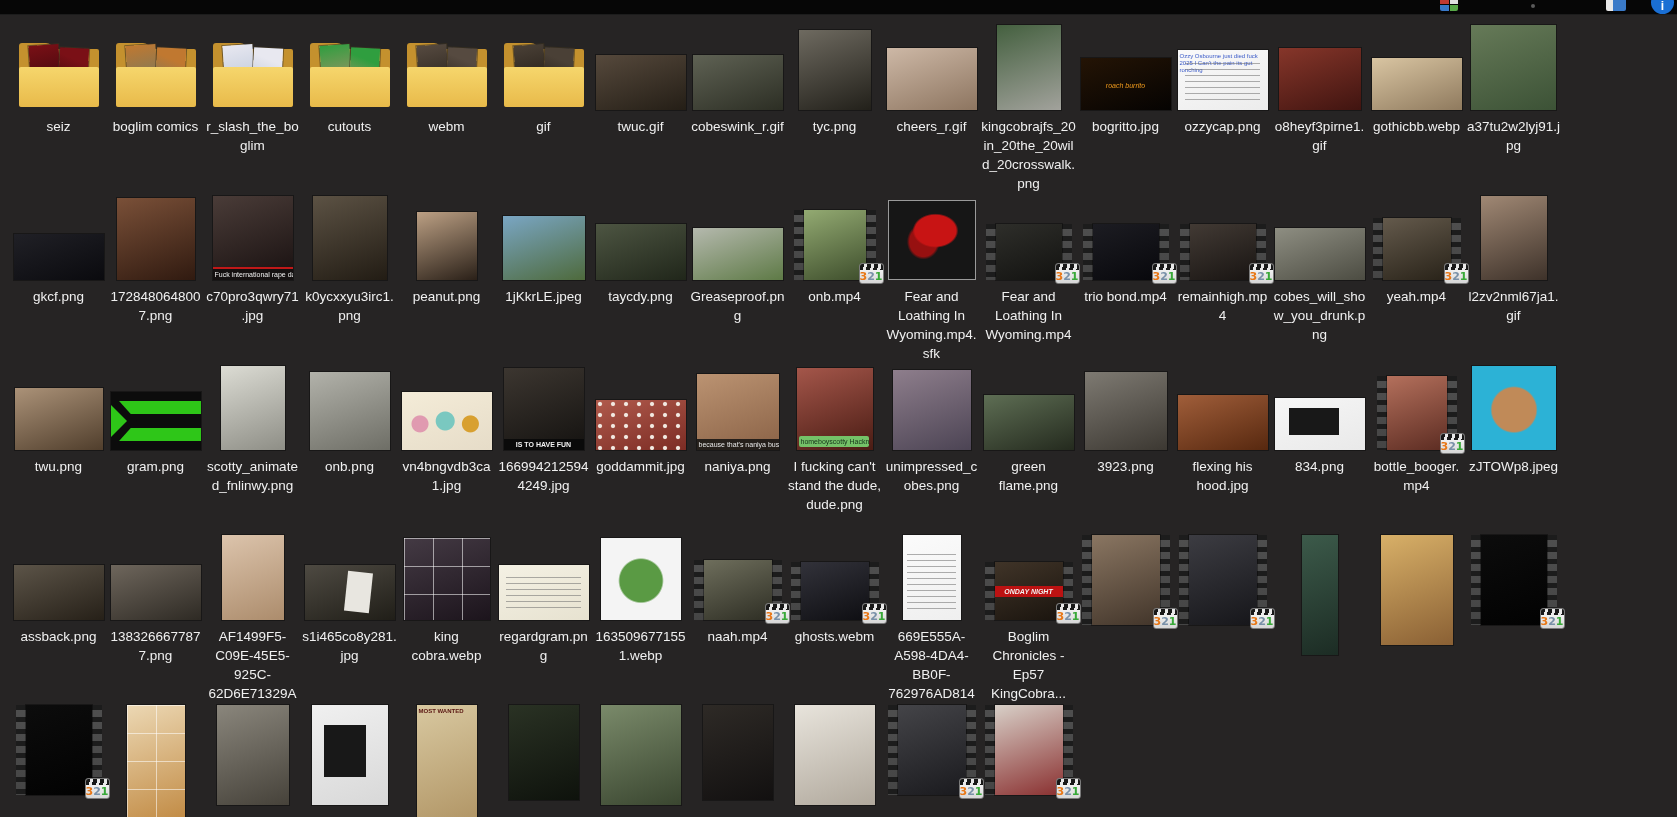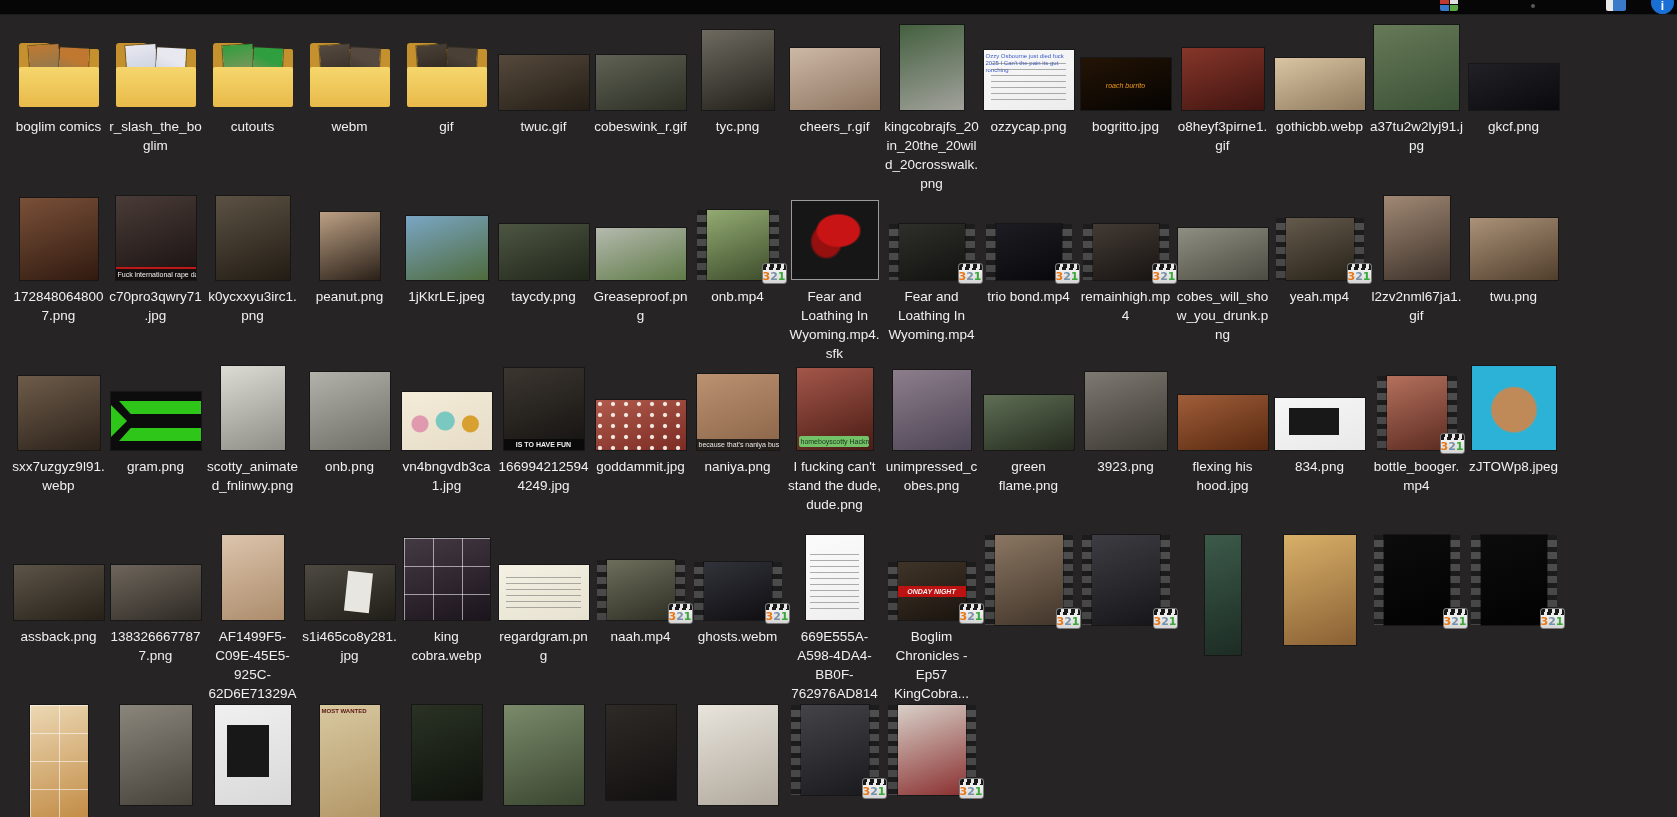--- a/index.html
+++ b/index.html
@@ -107,20 +107,32 @@
     <div class="tb-icon" id="icon-dot"></div>
     <div class="tb-icon" id="icon-split">
         <span class="l"></span>
         <span class="r"></span>
       </div>
     <div class="tb-icon" id="icon-info">i</div>
   </div>
   <div id="file-grid">
       <div class="item">
         <div class="thumb-area">
+          <div class="folder" style="--a: #7a1016; --b: #38070b;">
+            <div class="f-tab"></div>
+            <div class="f-back"></div>
+            <div class="f-p1"></div>
+            <div class="f-p2"></div>
+            <div class="f-front"></div>
+          </div>
+        </div>
+        <div class="label">seiz</div>
+      </div>
+      <div class="item">
+        <div class="thumb-area">
           <div class="folder" style="--a: #c07830; --b: #6a7a68;">
             <div class="f-tab"></div>
             <div class="f-back"></div>
             <div class="f-p1"></div>
             <div class="f-p2"></div>
             <div class="f-front"></div>
           </div>
         </div>
         <div class="label">boglim comics</div>
       </div>
@@ -197,36 +209,36 @@
         <div class="label">cheers_r.gif</div>
       </div>
       <div class="item">
         <div class="thumb-area">
           <div class="thumb" style="width: 64px; height: 85px; --a: #44603f; --b: #a2a29c;"></div>
         </div>
         <div class="label">kingcobrajfs_20in_20the_20wild_20crosswalk.png</div>
       </div>
       <div class="item">
         <div class="thumb-area">
+          <div class="thumb" style="width: 90px; height: 52px; --a: #241405; --b: #050302;">
+            <div class="cap mid" style="color: rgb(240, 154, 28); background: transparent; font-style: italic;">roach burrito</div>
+          </div>
+        </div>
+        <div class="label">bogritto.jpg</div>
+      </div>
+      <div class="item">
+        <div class="thumb-area">
           <div class="thumb v-doc" style="width: 90px; height: 60px; --a: #fafafa; --b: #ececec;">
             <div class="cap top" style="color: rgb(58, 90, 200); background: transparent;">Ozzy Osbourne just died fuck 2025 I Can't the pain its gut ronching</div>
           </div>
         </div>
         <div class="label">ozzycap.png</div>
       </div>
       <div class="item">
         <div class="thumb-area">
-          <div class="thumb" style="width: 90px; height: 52px; --a: #241405; --b: #050302;">
-            <div class="cap mid" style="color: rgb(240, 154, 28); background: transparent; font-style: italic;">roach burrito</div>
-          </div>
-        </div>
-        <div class="label">bogritto.jpg</div>
-      </div>
-      <div class="item">
-        <div class="thumb-area">
           <div class="thumb" style="width: 82px; height: 62px; --a: #86362a; --b: #401410;"></div>
         </div>
         <div class="label">o8heyf3pirne1.gif</div>
       </div>
       <div class="item">
         <div class="thumb-area">
           <div class="thumb" style="width: 90px; height: 52px; --a: #d9c5a2; --b: #8f7a5e;"></div>
         </div>
         <div class="label">gothicbb.webp</div>
       </div>
@@ -380,26 +392,20 @@
         <div class="label">l2zv2nml67ja1.gif</div>
       </div>
       <div class="item">
         <div class="thumb-area">
           <div class="thumb" style="width: 88px; height: 62px; --a: #ab9278; --b: #503e2c;"></div>
         </div>
         <div class="label">twu.png</div>
       </div>
       <div class="item">
         <div class="thumb-area">
-          <div class="thumb" style="width: 82px; height: 74px; --a: #6e5c4a; --b: #2c221a;"></div>
-        </div>
-        <div class="label">sxx7uzgyz9l91.webp</div>
-      </div>
-      <div class="item">
-        <div class="thumb-area">
           <div class="thumb v-flag" style="width: 90px; height: 58px; --a: #2ec618; --b: #0a0a0a;"></div>
         </div>
         <div class="label">gram.png</div>
       </div>
       <div class="item">
         <div class="thumb-area">
           <div class="thumb" style="width: 64px; height: 84px; --a: #dcdcd4; --b: #8e8e86;"></div>
         </div>
         <div class="label">scotty_animated_fnlinwy.png</div>
       </div>
@@ -524,20 +530,26 @@
         <div class="thumb-area">
           <div class="thumb v-grid" style="width: 86px; height: 82px; --a: #443a44; --b: #1c141c;"></div>
         </div>
         <div class="label">king cobra.webp</div>
       </div>
       <div class="item">
         <div class="thumb-area">
           <div class="thumb v-doc" style="width: 90px; height: 55px; --a: #f4f1e4; --b: #e7e2d0;"></div>
         </div>
         <div class="label">regardgram.png</div>
+      </div>
+      <div class="item">
+        <div class="thumb-area">
+          <div class="thumb v-blob" style="width: 80px; height: 82px; --a: #f4f4f4; --b: #5a9a44;"></div>
+        </div>
+        <div class="label">1635096771551.webp</div>
       </div>
       <div class="item">
         <div class="thumb-area">
           <div class="film" style="height: 60px;">
             <div class="film-bar"></div>
             <div class="thumb" style="width: 68px; height: 60px; --a: #6e6e5c; --b: #2e2e24;"></div>
             <div class="film-bar"></div>
             <div class="badge">
               <span class="bd0">3</span>
               <span class="bd1">2</span>

